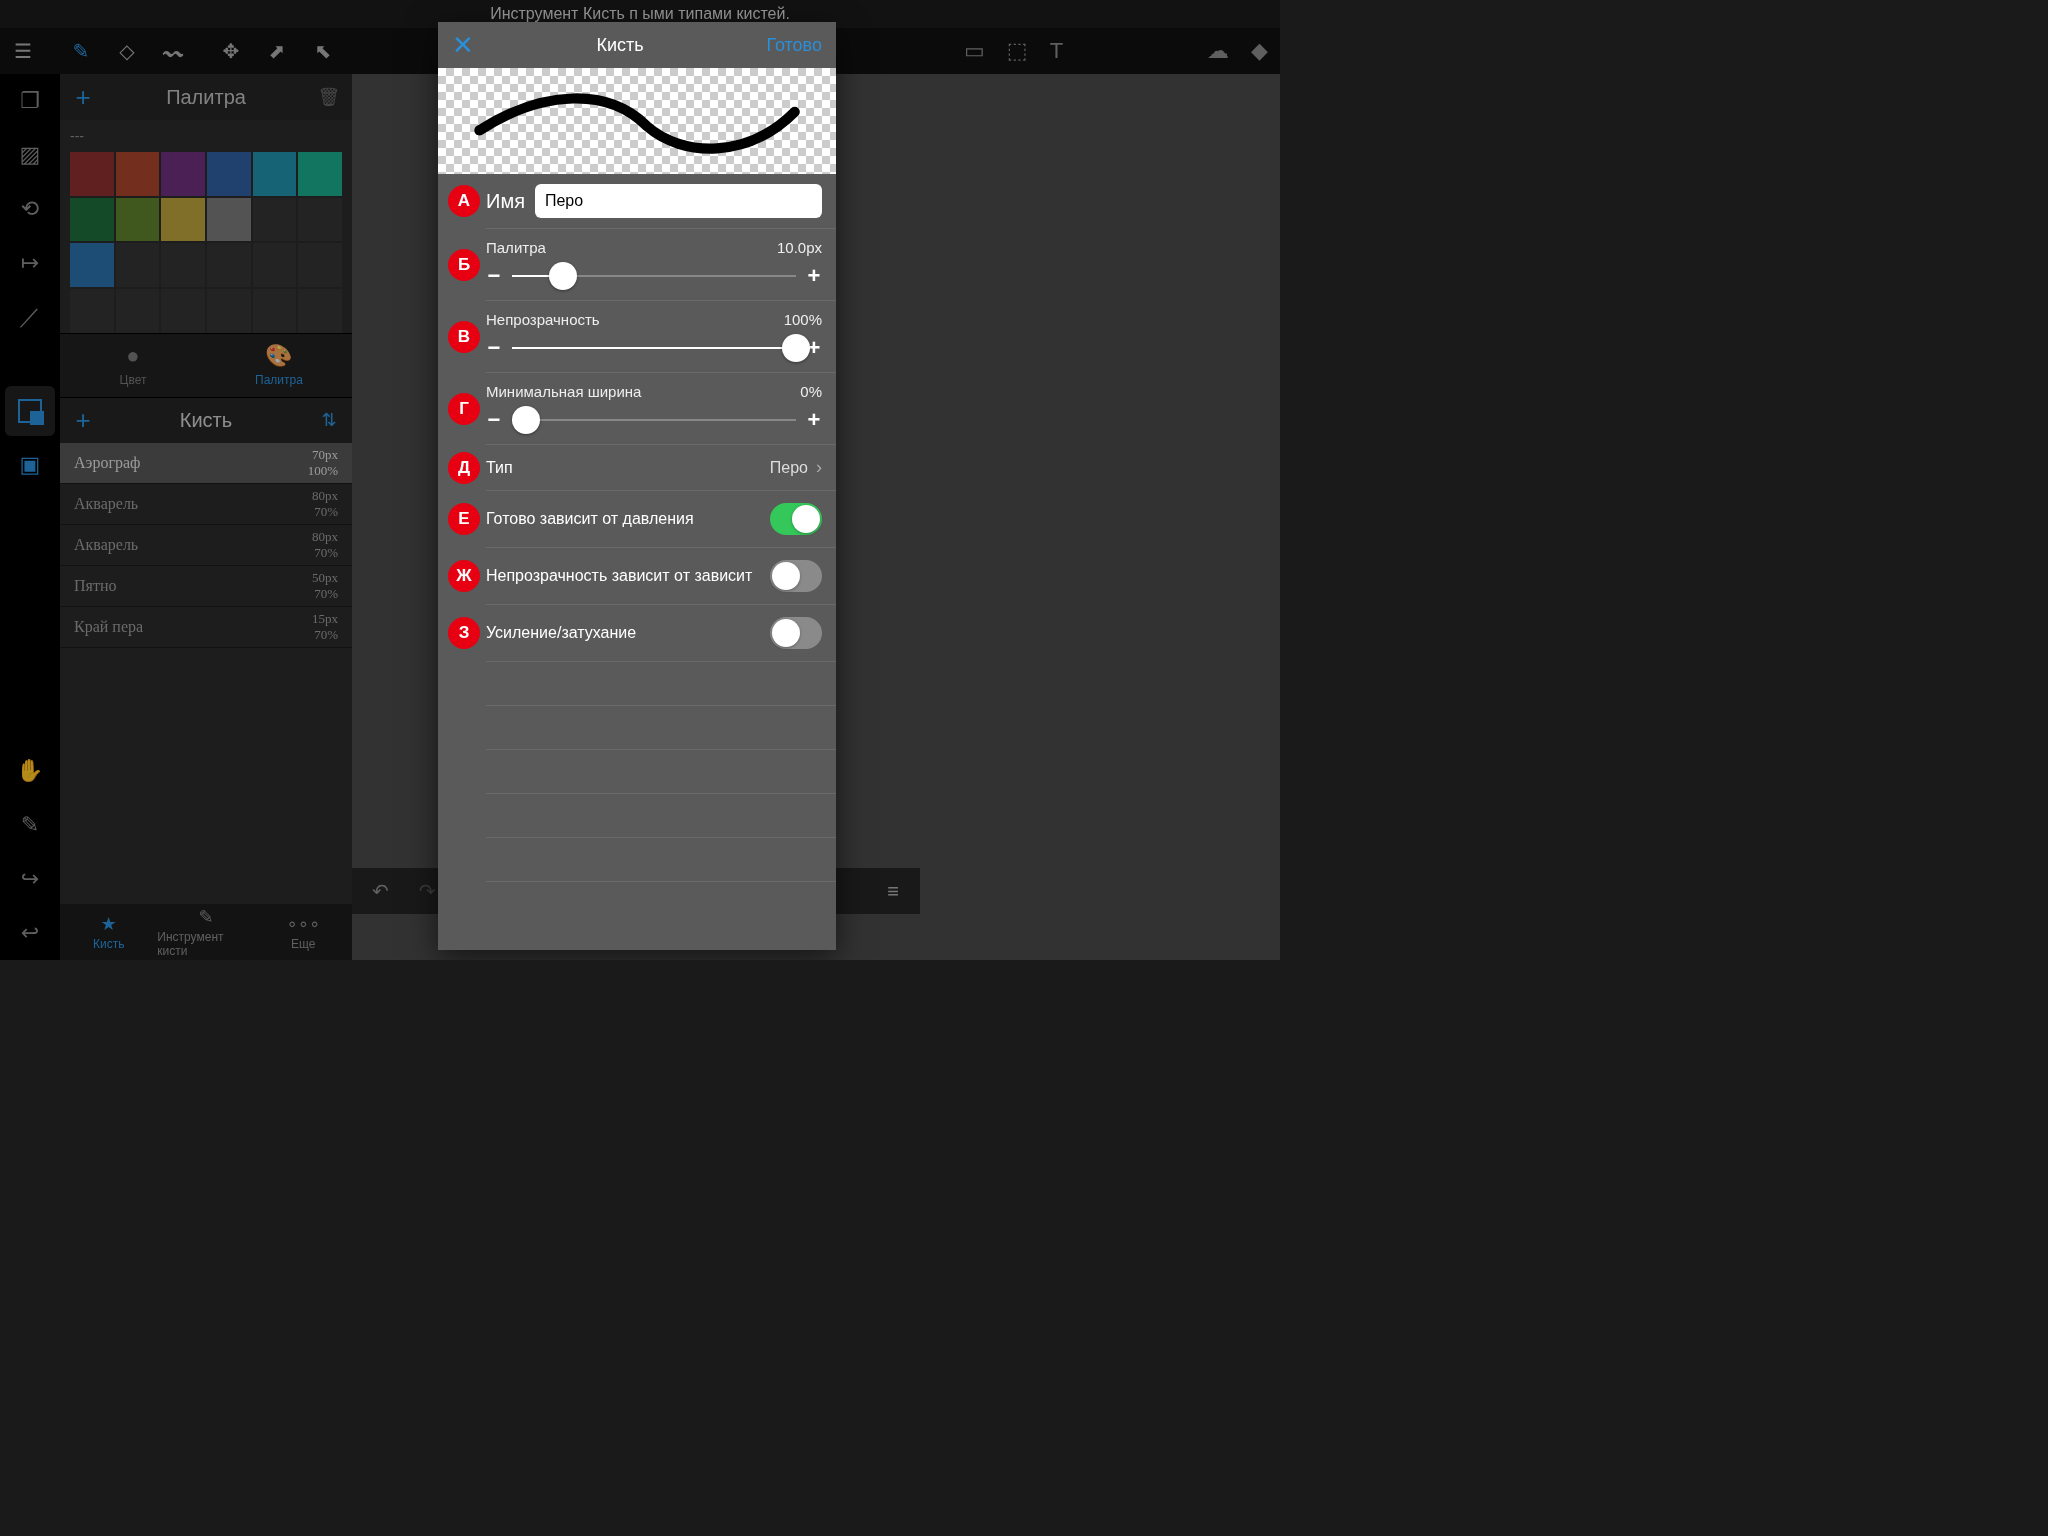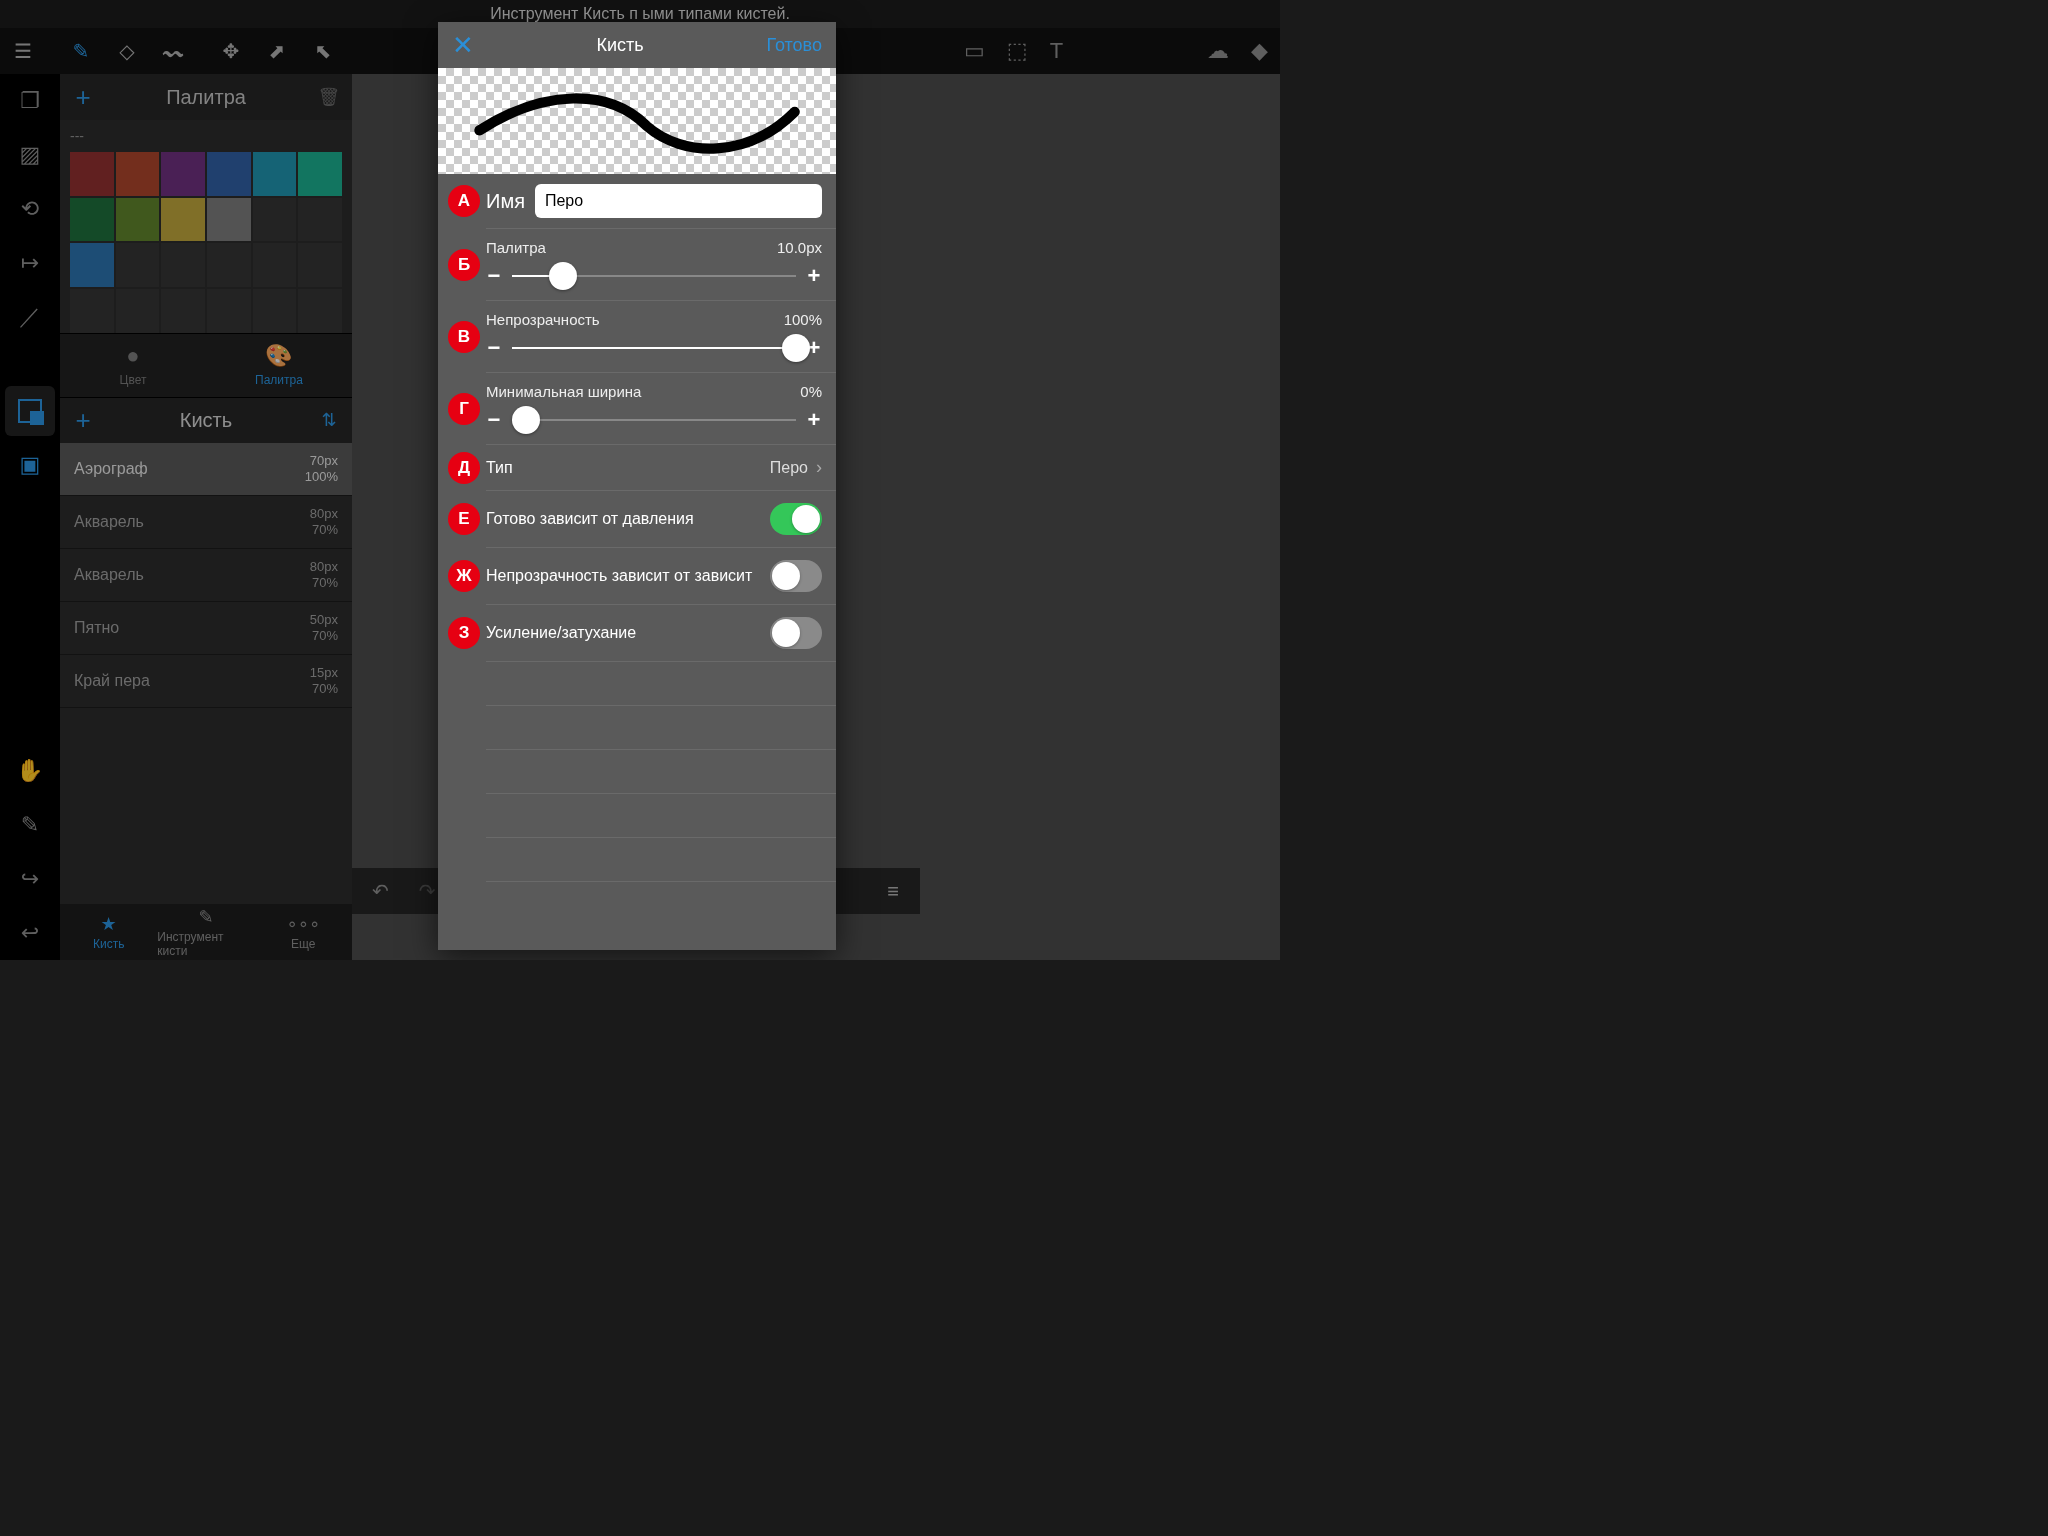--- a/index.html
+++ b/index.html
@@ -23,21 +23,21 @@
 .swatch { width: 100%; aspect-ratio: 1; }
 .color-tabs { display: flex; height: 64px; background: #202020; border-top:1px solid #000; }
 .color-tab { flex: 1; display: flex; flex-direction: column; align-items: center; justify-content: center; gap: 4px; font-size: 12px; color: #777; }
 .color-tab.active { color: #2a8fd8; }
 .color-tab .ic { font-size: 22px; }
 .brush-head { display: flex; align-items: center; height: 46px; background: #252525; border-top:1px solid #000; }
 .brush-head .plus { width: 46px; text-align: center; color: #2a8fd8; font-size: 26px; }
 .brush-head .title { flex: 1; text-align: center; font-size: 20px; color: #ccc; }
 .brush-head .sort { width: 46px; text-align: center; color: #2a8fd8; font-size: 18px; }
 .brush-list { }
-.brush-row { display: flex; align-items: center; justify-content: space-between; padding: 10px 14px; border-bottom: 1px solid #1a1a1a; }
+.brush-row { display: flex; align-items: center; justify-content: space-between; padding: 4px 14px; border-bottom: 1px solid #1a1a1a; font-family: Liberation Serif, serif; }
 .brush-row .bname { font-size: 16px; color: #999; }
 .brush-row .bstats { text-align: right; font-size: 13px; color: #999; line-height: 16px; }
 .brush-row.active { background: #555; }
 .brush-row.active .bname, .brush-row.active .bstats { color: #ddd; }
 .tabbar { position: absolute; left: 0; right: 0; bottom: 0; height: 56px; background: #1c1c1c; display: flex; }
 .tabbar .ttab { flex: 1; display: flex; flex-direction: column; align-items: center; justify-content: center; gap: 2px; font-size: 12px; color: #888; }
 .tabbar .ttab.active { color: #2a8fd8; }
 .tabbar .ttab .ic { font-size: 18px; }
 .canvas-area { position: absolute; left: 352px; right: 0; top: 74px; bottom: 0; background: #484848; }
 .action-bar { position: absolute; left: 352px; right: 360px; bottom: 46px; height: 46px; background: #252525; display: flex; align-items: center; gap: 30px; padding: 0 20px; color: #888; }

